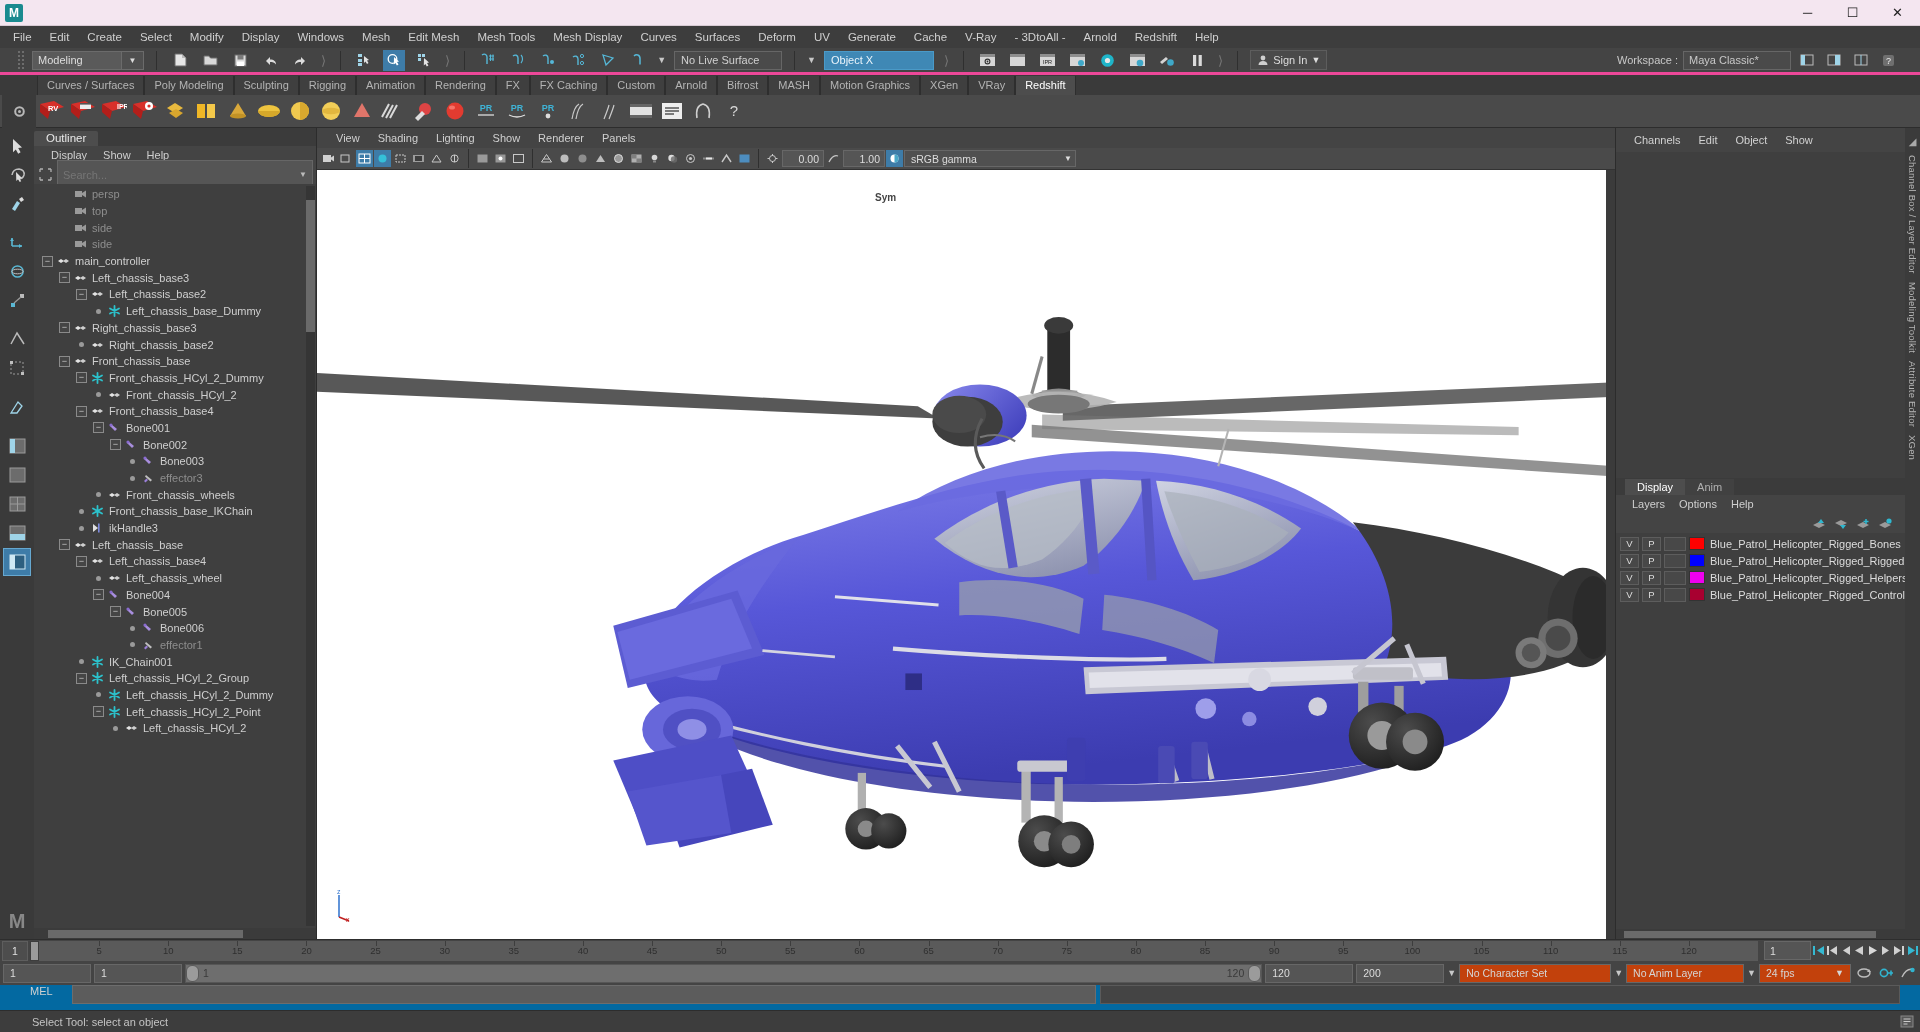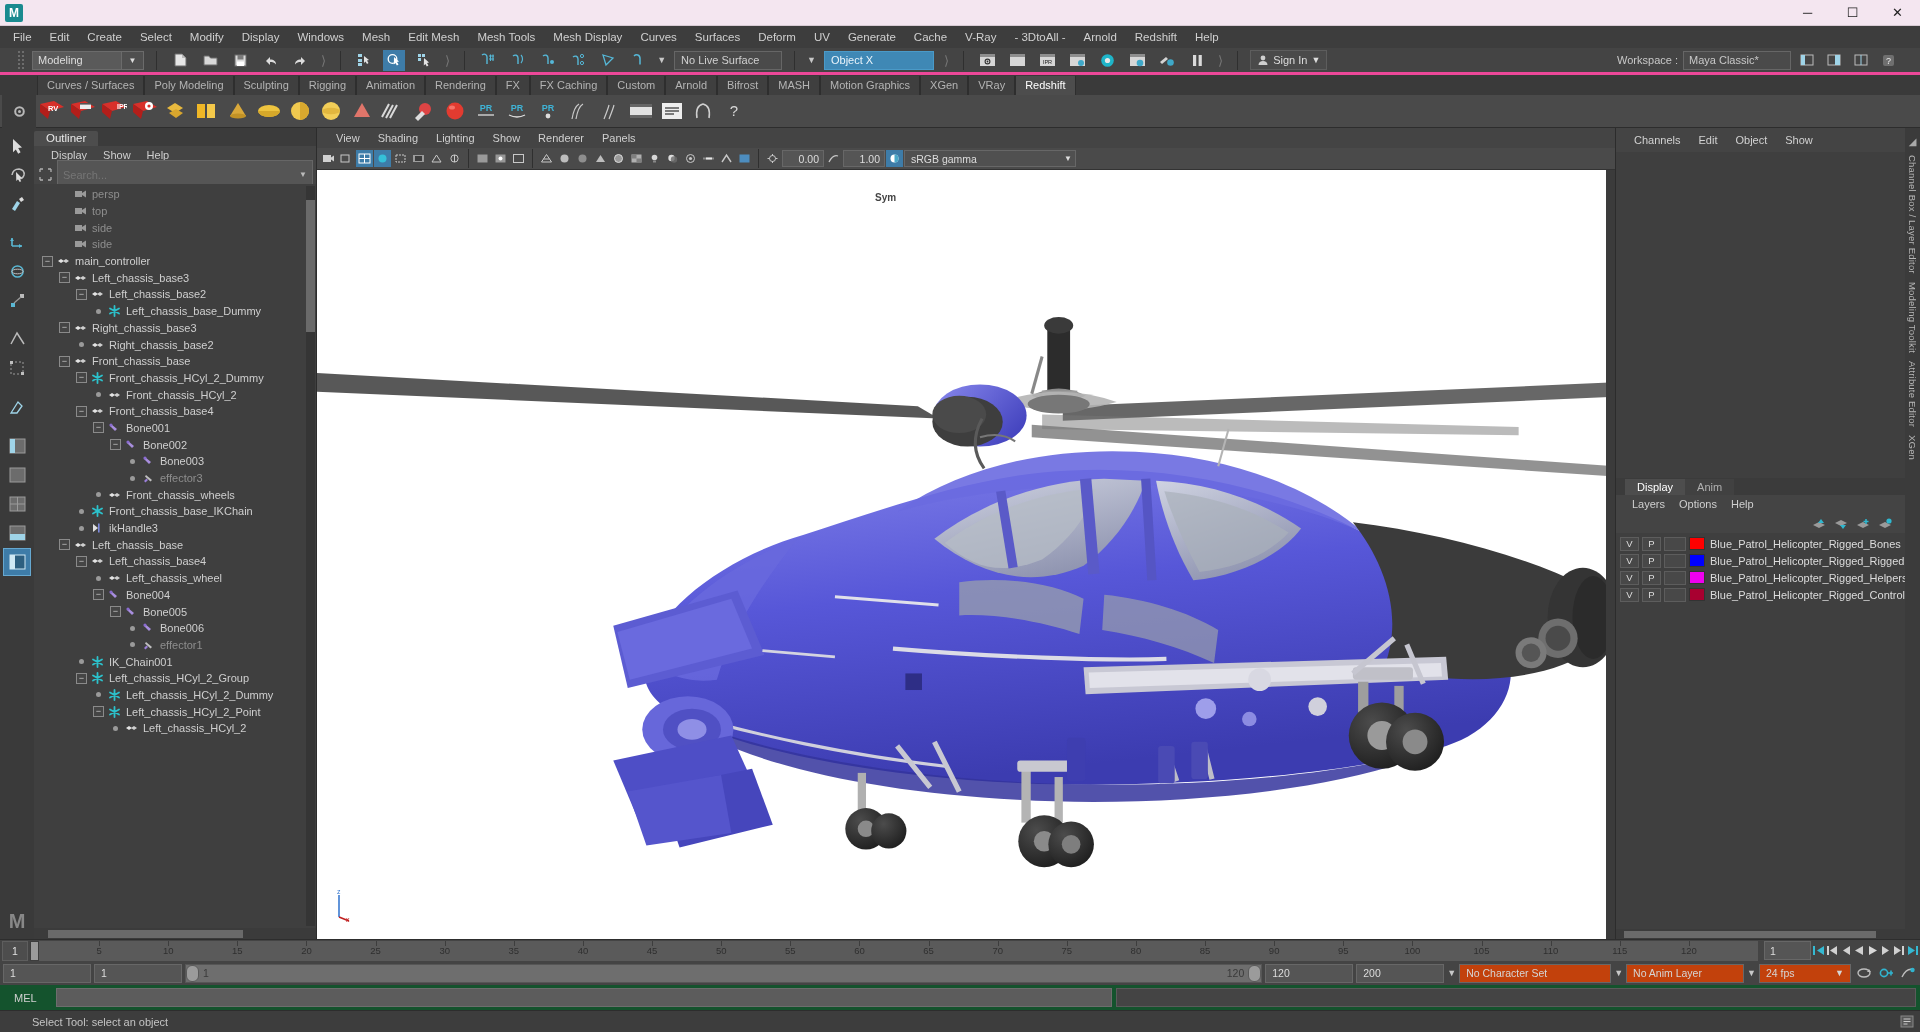--- a/index.html
+++ b/index.html
@@ -209,22 +209,22 @@
   .rg-handle { width:13px; height:17px; background:#9b9b9b; border:1px solid #5a5a5a;
     border-radius:6px; }
   .rg-lbl { font-size:10.5px; color:#3a3a3a; padding-left:4px; }
   .rg-lblr { font-size:10.5px; color:#3a3a3a; margin-left:auto; padding-right:4px; }
   .rg-sel { height:19px; background:#c2410c; border:1px solid #676767; font-size:10.5px;
     color:#d5d5d5; display:flex; align-items:center; padding:0 6px; position:relative; }
   .rg-ico { width:19px; height:19px; display:flex; align-items:center;
     justify-content:center; font-size:11px; color:#d0d0d0; }
 
   
-  .melbar { height:25px; background:#14532d; display:flex; align-items:center;
-    gap:4px; padding:0 4px; flex:0 0 25px; }
+  .melbar { height:25px; background:#0369a1; display:flex; 
+    gap:4px; padding:0 20px; flex:0 0 25px; }
   .mel-lbl { font-size:11px; color:#d0d0d0; width:48px; padding-left:10px; }
   .mel-input { flex:1; height:19px; background:#5c5c5c; border:1px solid #6d6d6d; }
   .mel-right { width:800px; height:19px; background:#444; border:1px solid #5a5a5a; }
   .statusline { height:22px; background:#3d3d3d; display:flex; align-items:center;
     flex:0 0 22px; border-top:1px solid #2d2d2d; }
   .statusline .txt { font-size:11px; color:#c4c4c4; padding-left:32px; }
   .sl-right { margin-left:auto; display:flex; align-items:center; gap:6px;
     padding-right:6px; }
 
   .tiny { font-size:9px; }

